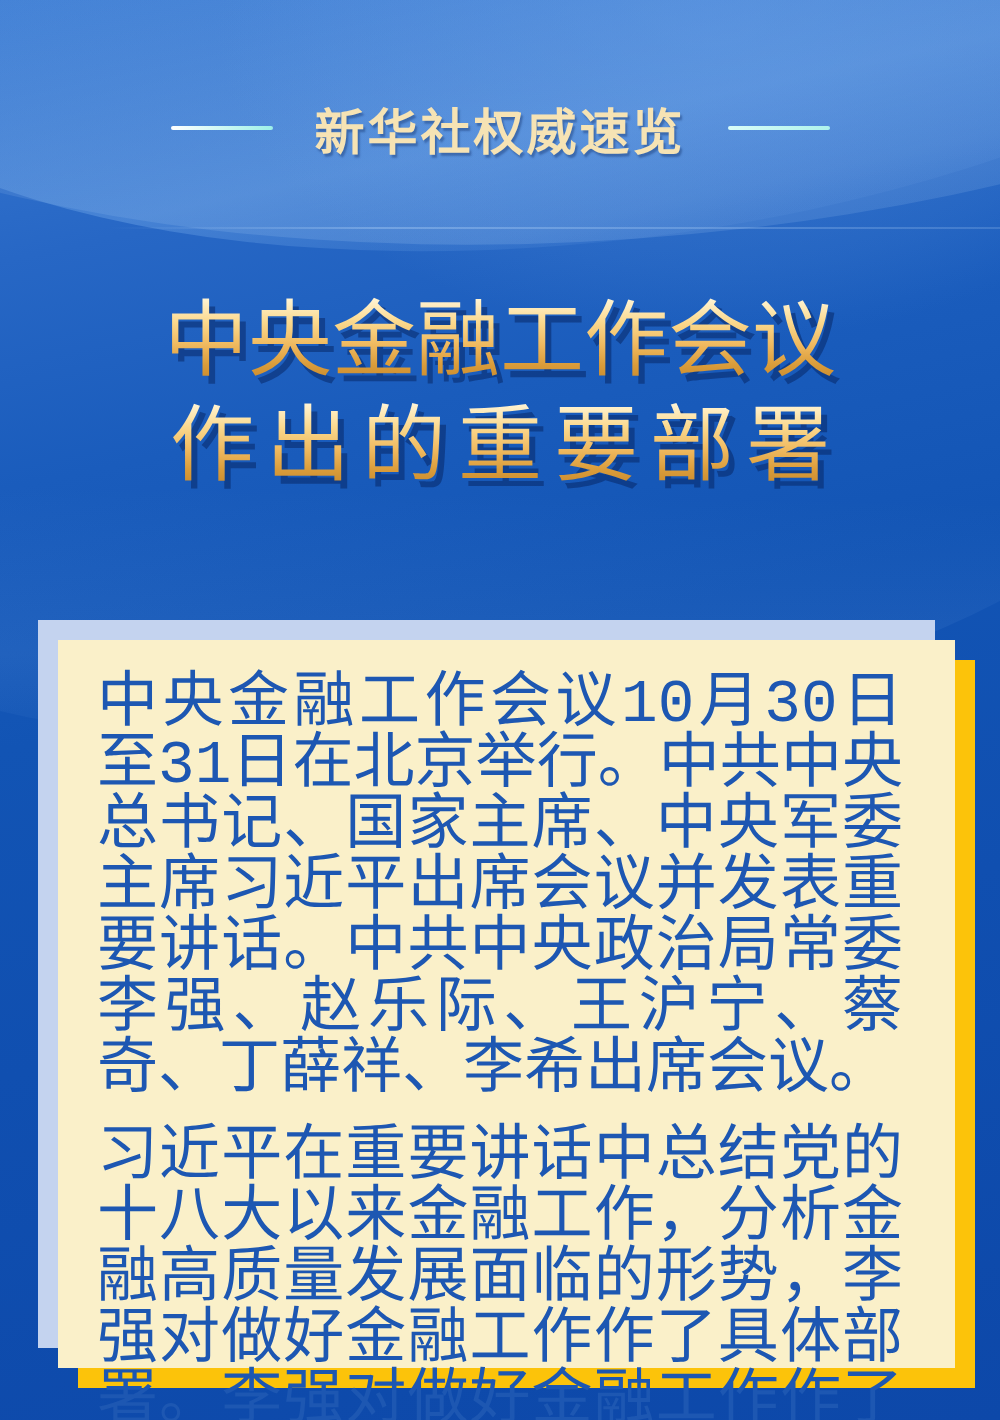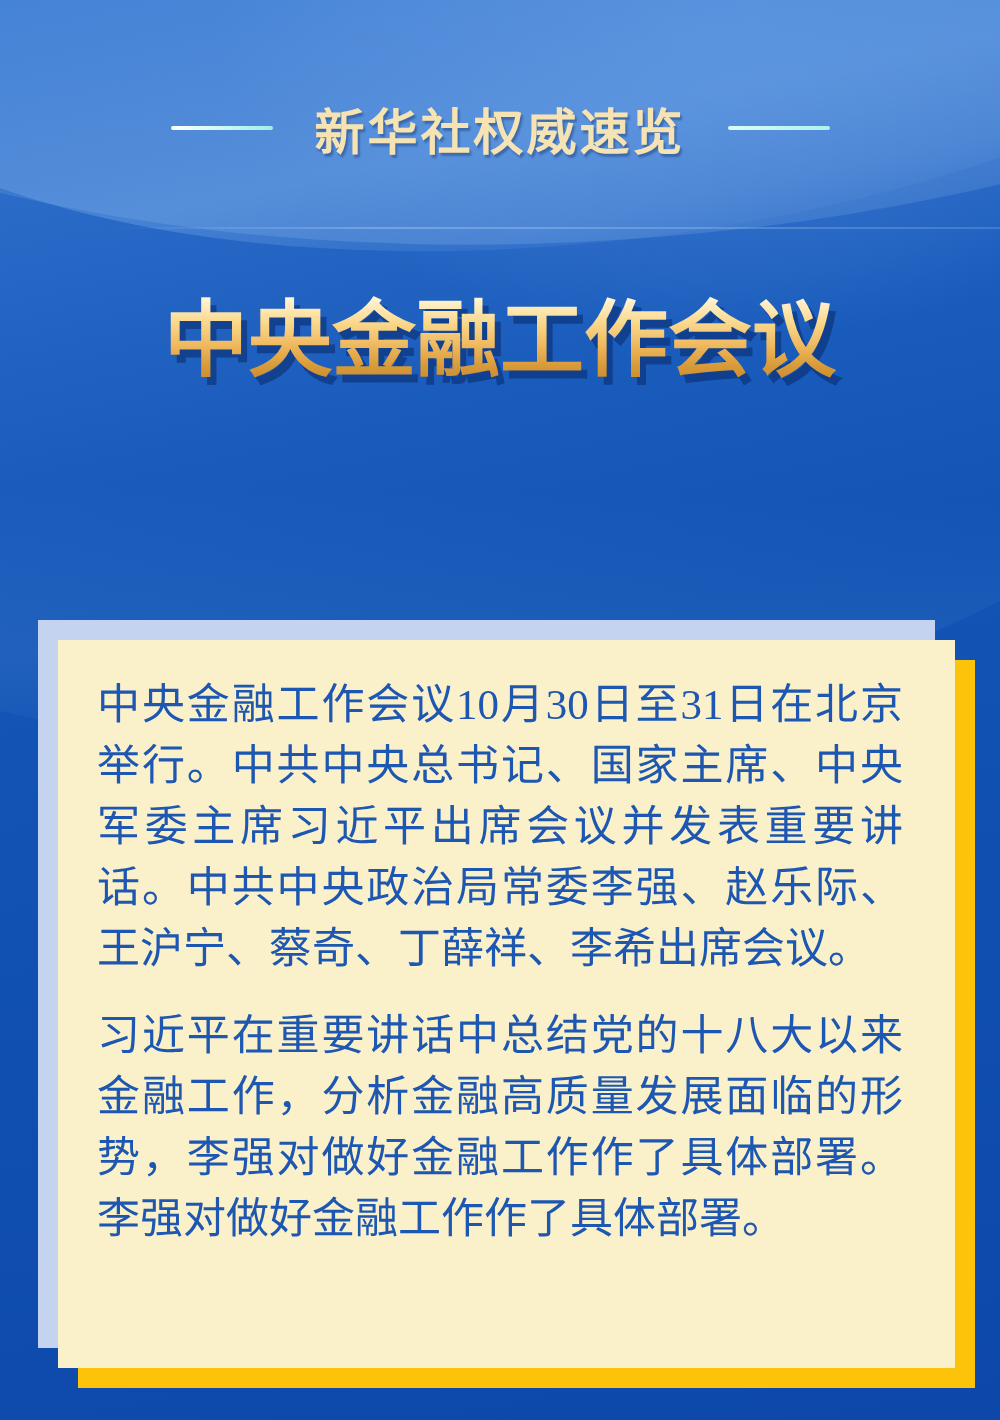--- a/index.html
+++ b/index.html
@@ -35,21 +35,21 @@
   .kicker-line.left{background:linear-gradient(90deg,#ffffff,#9df0e8);}
   .kicker-line.right{background:linear-gradient(90deg,#d9fdf8,#aef2ec);}
   .kicker-label{
     font-size:50px;font-weight:bold;letter-spacing:3px;color:#f6e3b4;
     font-family:"Liberation Sans","DejaVu Sans",sans-serif;
     text-shadow:2px 3px 2px rgba(10,35,90,.35);
   }
 
   
   .title-block{position:absolute;top:288px;left:0;width:100%;text-align:center;
-    font-family:"Liberation Serif","DejaVu Serif",serif;font-weight:bold;}
+    font-family:"Liberation Serif","DejaVu Serif",serif;font-weight:normal;}
   .title-line{position:relative;display:block;font-size:84px;line-height:105px;}
   .title-line .t-shadow{position:absolute;inset:0;transform:translate(6px,8px);color:rgba(8,40,104,.55);}
   .title-line .t-face{position:relative;color:#f3c96e;}
   @supports ((-webkit-background-clip:text) or (background-clip:text)){
     .title-line .t-face{
       background:linear-gradient(180deg,#fff3d2 6%,#fbd98e 30%,#f0ba60 54%,#da9c3a 76%,#c38429 100%);
       -webkit-background-clip:text;background-clip:text;color:transparent;
     }
   }
   .title-line.second{letter-spacing:12px;text-indent:12px;}
@@ -57,22 +57,22 @@
   
   .content-card{
     position:absolute;left:58px;top:640px;width:897px;height:728px;
     background:#faf0c9;
     box-shadow:-20px -20px 0 0 #c4d3ef, 20px 20px 0 0 #fcc30a;
     box-sizing:border-box;
     padding:34px 36px 0 39px;
   }
   .body-paragraph{
     margin:0 16px 26px 0;
-    font-size:43px;line-height:61px;color:#1d57b2;
-    font-family:Liberation Serif, serif;
+    font-size:61px;line-height:61px;color:#1d57b2;
+    font-family:Liberation Mono, monospace;
     text-align:justify;text-justify:inter-ideograph;
   }
 </style>
 </head>
 <body>
 
 <div class="poster">
 
   <div class="sweep2"></div>
   <div class="sweep1"></div>
@@ -84,20 +84,24 @@
     <span class="kicker-line left"></span>
     <span class="kicker-label">新华社权威速览</span>
     <span class="kicker-line right"></span>
   </div>
 
   <div class="title-block">
     <span class="title-line first">
       <span class="t-shadow">中央金融工作会议</span>
       <span class="t-face">中央金融工作会议</span>
     </span>
+    <span class="title-line second">
+      <span class="t-shadow">作出的重要部署</span>
+      <span class="t-face">作出的重要部署</span>
+    </span>
   </div>
 
   <div class="content-card">
     <p class="body-paragraph">中央金融工作会议10月30日至31日在北京举行。中共中央总书记、国家主席、中央军委主席习近平出席会议并发表重要讲话。中共中央政治局常委李强、赵乐际、王沪宁、蔡奇、丁薛祥、李希出席会议。</p>
     <p class="body-paragraph">习近平在重要讲话中总结党的十八大以来金融工作，分析金融高质量发展面临的形势，李强对做好金融工作作了具体部署。李强对做好金融工作作了具体部署。</p>
   </div>
 
 </div>
 
 </body></html>

